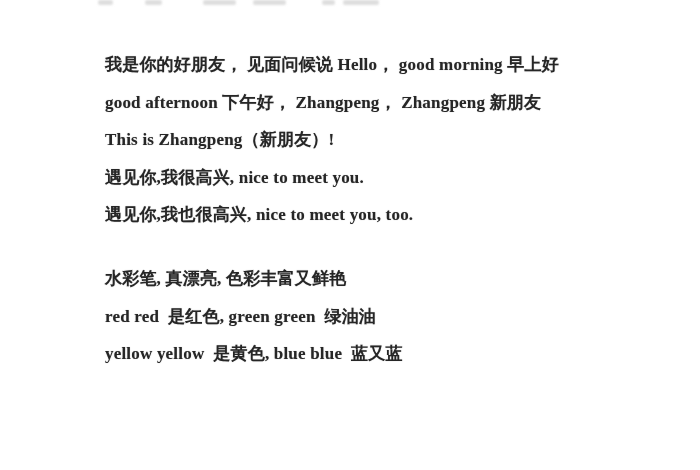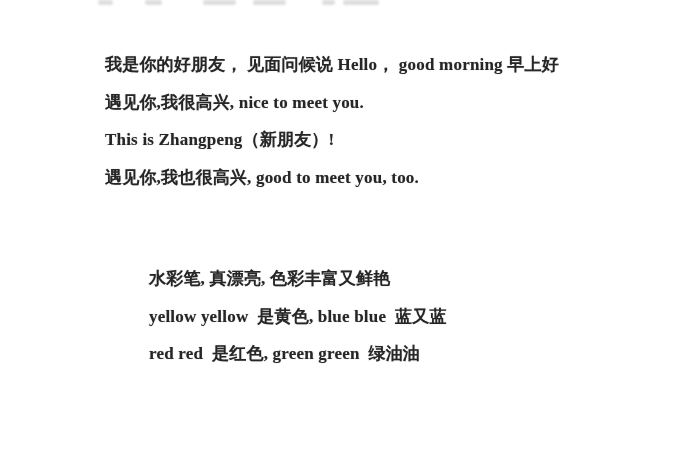--- a/index.html
+++ b/index.html
@@ -32,21 +32,21 @@
     background: #dededе;
     background-color: #dedede;
     filter: blur(1.2px);
     border-radius: 2px;
   }
   .stanza {
     position: absolute;
     left: 105px;
   }
   .stanza-1 { top: 46px; }
-  .stanza-2 { top: 260px; margin-left: 44px; }
+  .stanza-2 { top: 260px; }
   .line {
     margin: 0;
     font-size: 17px;
     line-height: 37.5px;
     white-space: pre;
     letter-spacing: 0.2px;
     
     text-shadow: 0 0 1px rgba(70, 70, 70, 0.45);
   }
 </style>
@@ -59,24 +59,25 @@
       <span class="frag" style="left: 98px; width: 15px;"></span>
       <span class="frag" style="left: 145px; width: 17px;"></span>
       <span class="frag" style="left: 203px; width: 33px;"></span>
       <span class="frag" style="left: 253px; width: 33px;"></span>
       <span class="frag" style="left: 322px; width: 13px;"></span>
       <span class="frag" style="left: 343px; width: 36px;"></span>
     </div>
 
   <div class="stanza stanza-1">
     <p class="line">我是你的好朋友， 见面问候说 Hello， good morning 早上好</p>
+    <p class="line">good afternoon 下午好， Zhangpeng， Zhangpeng 新朋友</p>
+    <p class="line">This is Zhangpeng（新朋友）!</p>
     <p class="line">遇见你,我很高兴, nice to meet you.</p>
-    <p class="line">This is Zhangpeng（新朋友）!</p>
-    <p class="line">遇见你,我也很高兴, good to meet you, too.</p>
+    <p class="line">遇见你,我也很高兴, nice to meet you, too.</p>
   </div>
 
   <div class="stanza stanza-2">
     <p class="line">水彩笔, 真漂亮, 色彩丰富又鲜艳</p>
+    <p class="line">red red  是红色, green green  绿油油</p>
     <p class="line">yellow yellow  是黄色, blue blue  蓝又蓝</p>
-    <p class="line">red red  是红色, green green  绿油油</p>
   </div>
 
 </div>
 
 </body></html>

